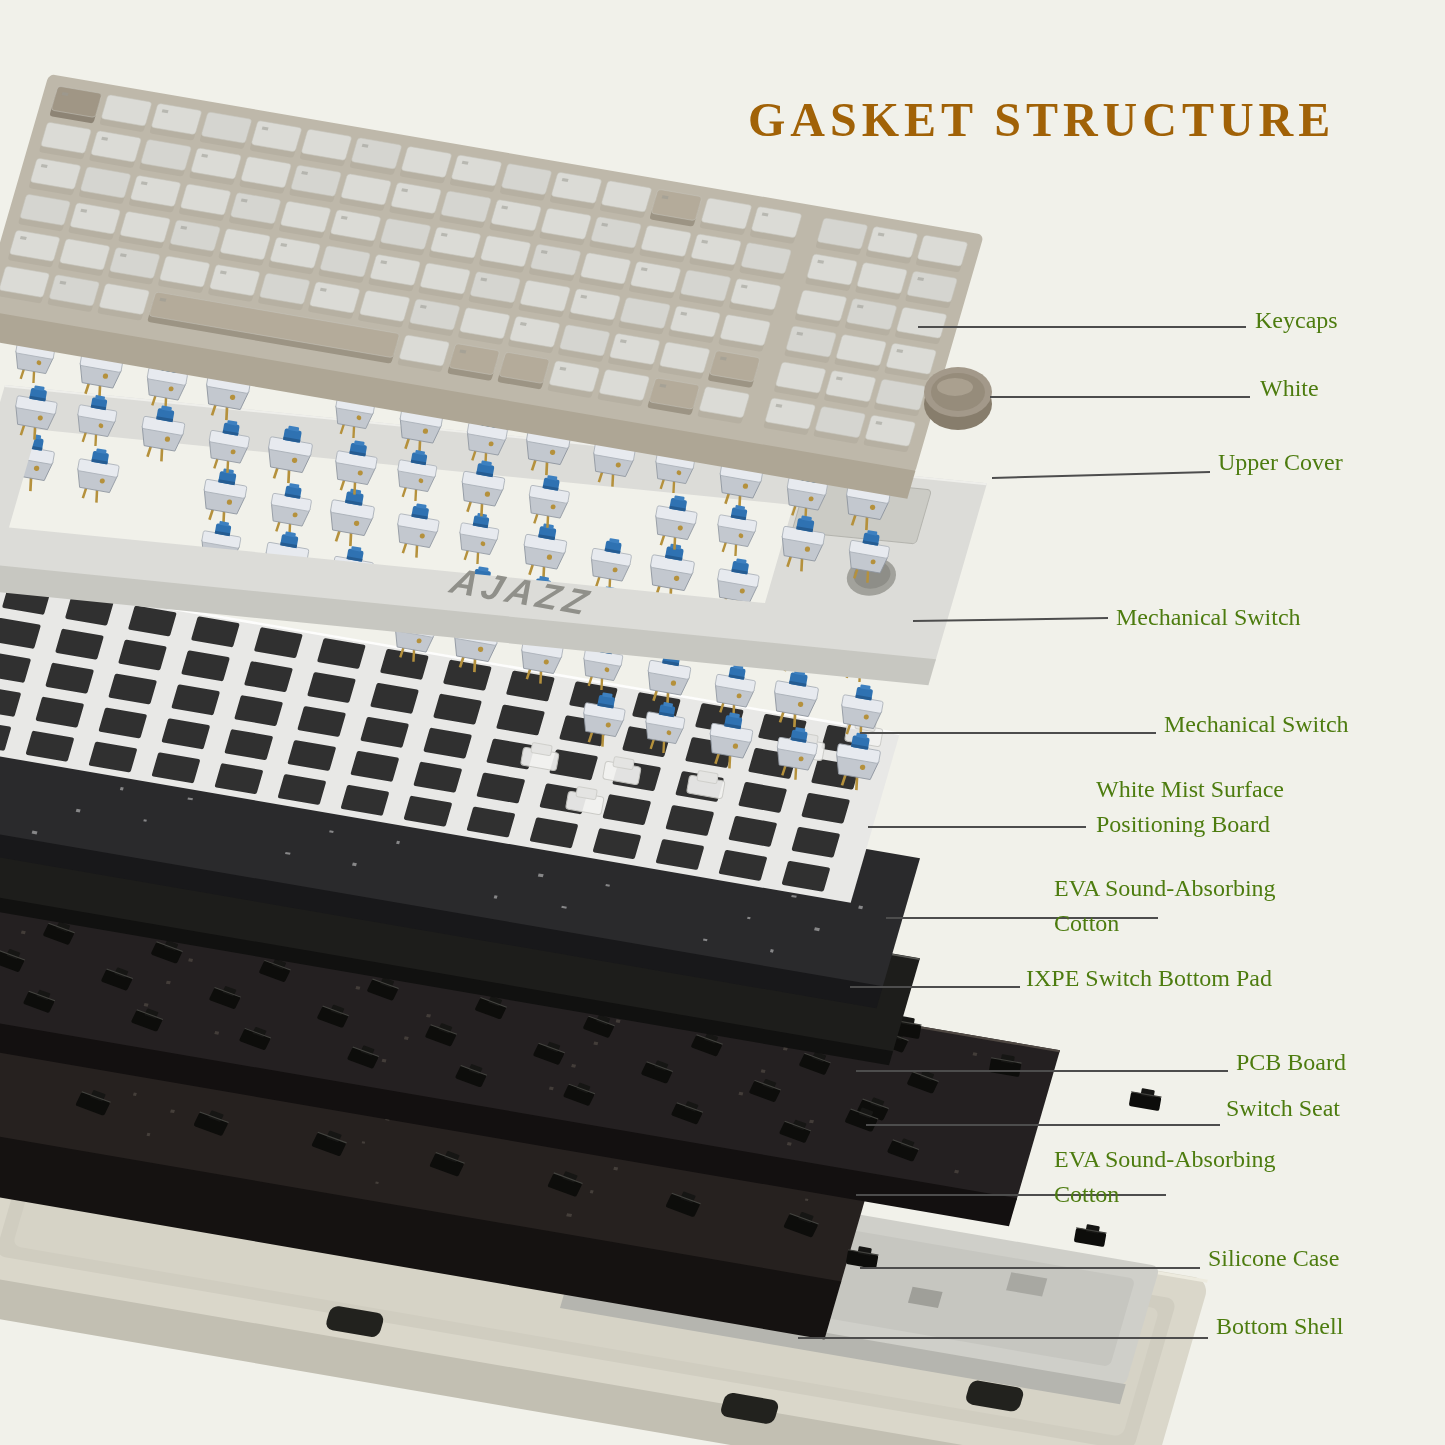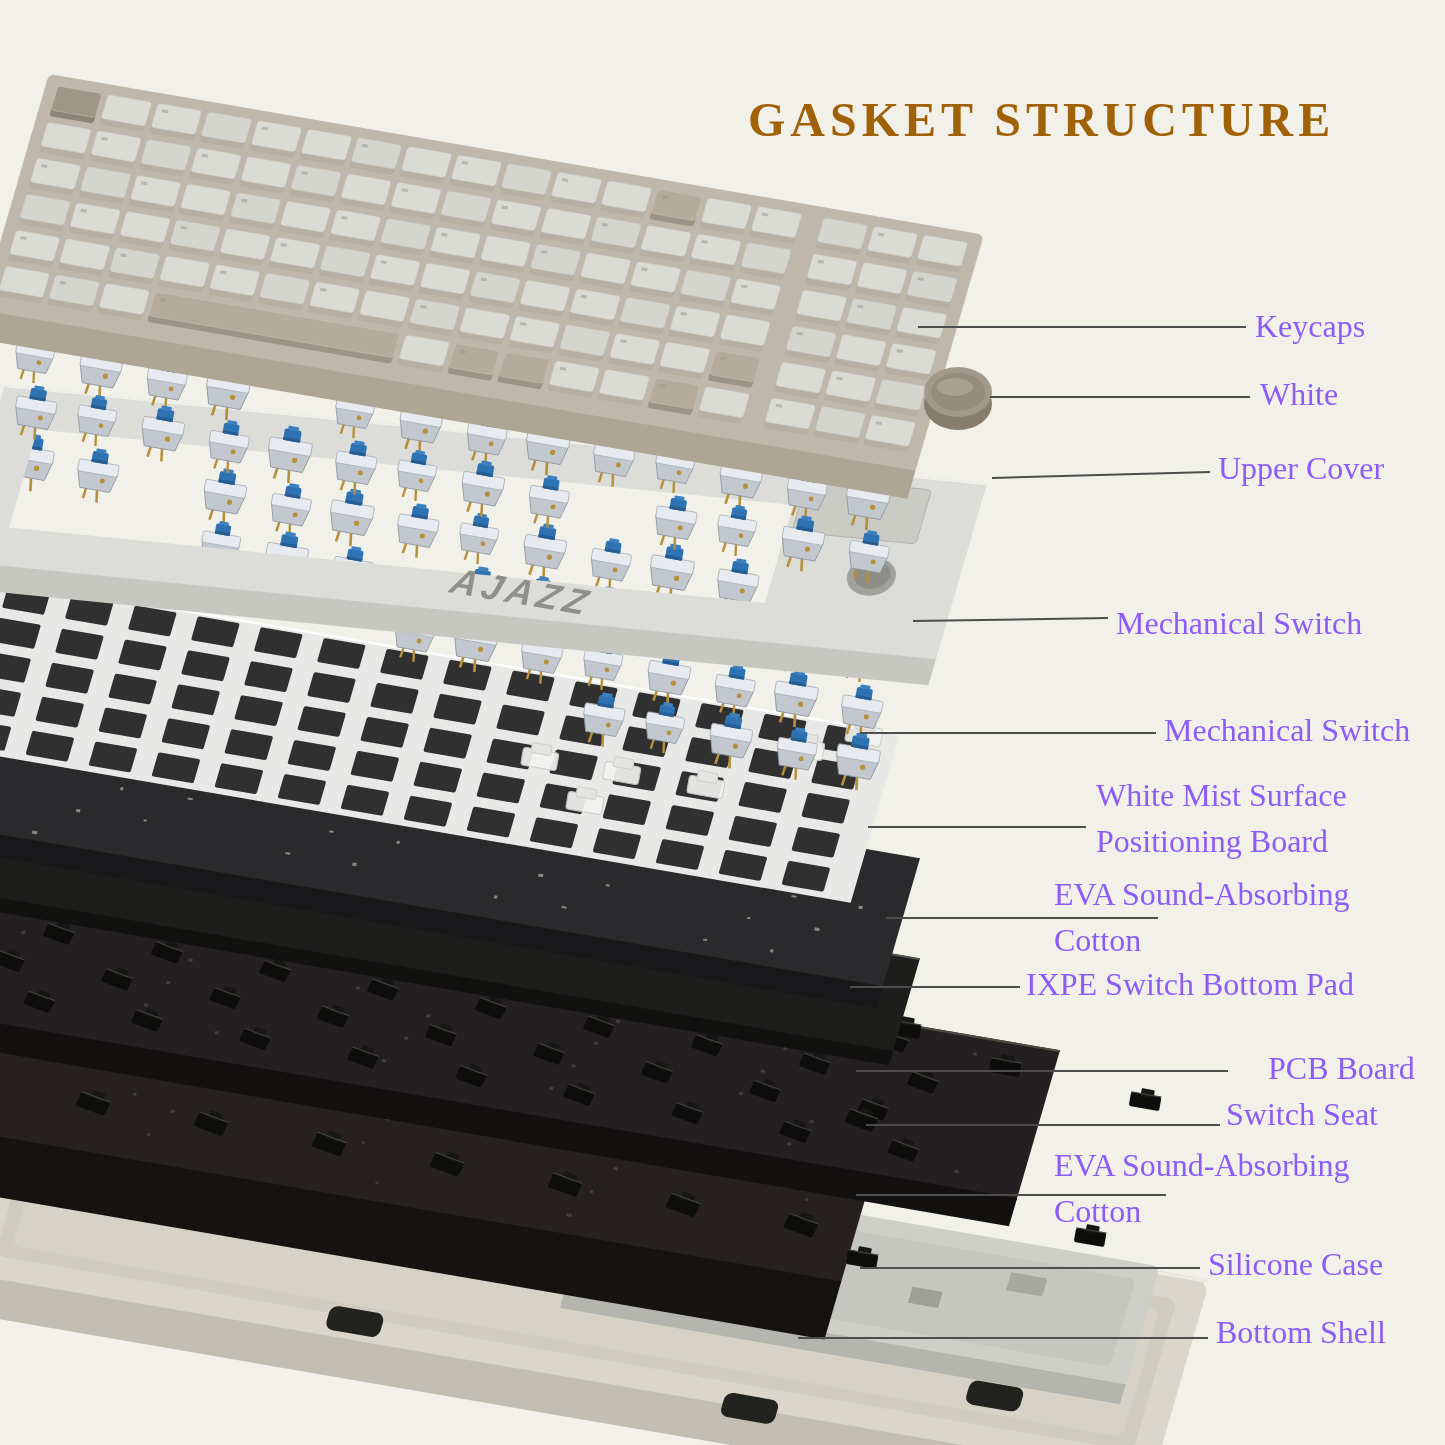--- a/index.html
+++ b/index.html
@@ -10,32 +10,32 @@
   }
   #stage{position:absolute;left:0;top:0;width:1445px;height:1445px;}
   #scene{position:absolute;left:0;top:0;}
   .title{
     position:absolute;left:748px;top:92px;
     font-size:48px;font-weight:bold;color:#a16207;letter-spacing:5px;
     white-space:nowrap;
   }
   .callout{
     position:absolute;
-    font-size:32px;color:#8b5cf6;
+    font-size:24px;color:#4d7c0f;
     line-height:1.45;white-space:pre-line;
   }
   .c0{left:1255px;top:303px;}
   .c1{left:1260px;top:371px;}
   .c2{left:1218px;top:445px;}
   .c3{left:1116px;top:592px;margin-top:8px;}
   .c4{left:1164px;top:707px;}
   .c5{left:1096px;top:772px;}
   .c6{left:1054px;top:871px;}
   .c7{left:1026px;top:961px;}
-  .c8{left:1268px;top:1045px;}
+  .c8{left:1236px;top:1045px;}
   .c9{left:1226px;top:1091px;}
   .c10{left:1054px;top:1142px;}
   .c11{left:1208px;top:1241px;}
   .c12{left:1216px;top:1309px;}
 </style>
 </head>
 <body>
 
 <div id="stage">
   <svg id="scene" width="1445" height="1445" viewBox="0 0 1445 1445">

